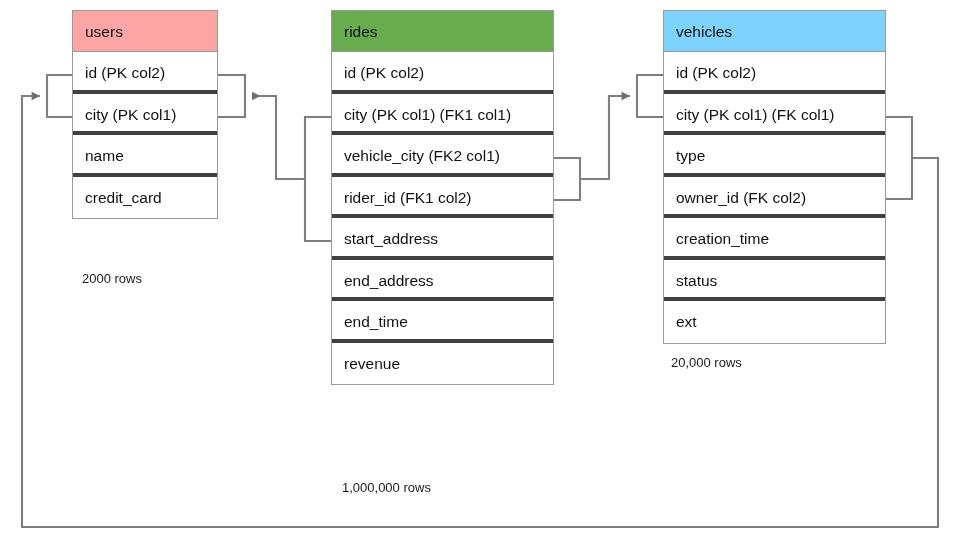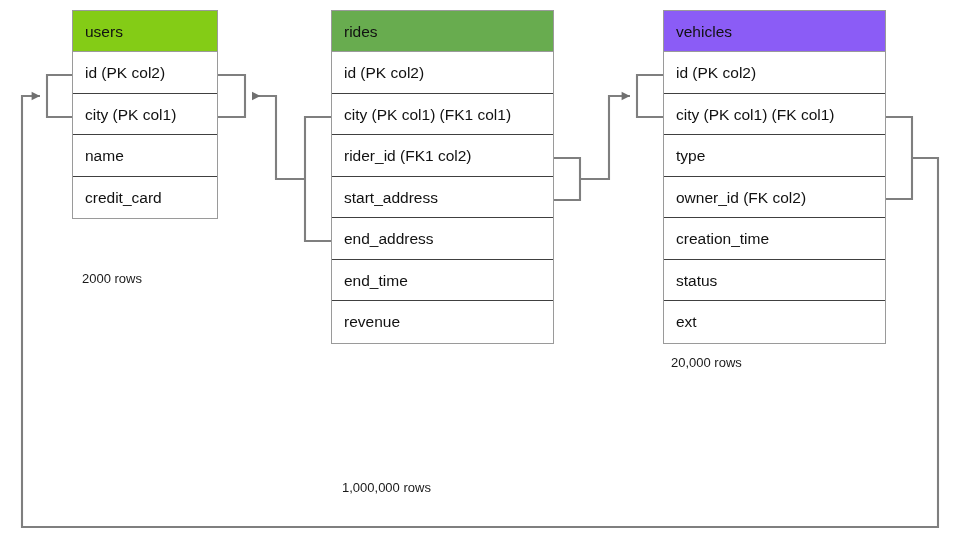--- a/index.html
+++ b/index.html
@@ -46,21 +46,21 @@
     white-space: nowrap;
     overflow: hidden;
   }
   .tbl-row {
     box-sizing: border-box;
     height: 41.5px;
     line-height: 41.5px;
     padding: 0 0 0 12px;
     font-size: 15.5px;
     color: #111111;
-    border-bottom: 1px solid #404040;
+    border-bottom: 4px solid #404040;
     background: #ffffff;
     white-space: nowrap;
     overflow: hidden;
   }
   .tbl-row:last-child {
     border-bottom: none;
   }
   .row-caption {
     position: absolute;
     font-size: 13px;
@@ -112,42 +112,43 @@
 
       <path d="M 305,179 L 276,179 L 276,96 L 252,96" marker-end="url(#arrow-left)"></path>
 
       <path d="M 580,179 L 609,179 L 609,96 L 630,96" marker-end="url(#arrow-right)"></path>
 
       <path d="M 912,158 L 938,158 L 938,527 L 22,527 L 22,96 L 40,96" marker-end="url(#arrow-right)"></path>
     </g>
   </svg>
 
   <div class="table-box" style="left:72px; top:10px; width:146px;">
-    <div class="tbl-header" style="background:#84cc16;">users</div>
+    <div class="tbl-header" style="background:#fca5a5;">users</div>
     <div class="tbl-row">id (PK col2)</div>
     <div class="tbl-row">city (PK col1)</div>
     <div class="tbl-row">name</div>
     <div class="tbl-row">credit_card</div>
   </div>
   <div class="row-caption" style="left:82px; top:271px;">2000 rows</div>
 
   <div class="table-box" style="left:331px; top:10px; width:223px;">
     <div class="tbl-header" style="background:#68ac4f;">rides</div>
     <div class="tbl-row">id (PK col2)</div>
     <div class="tbl-row">city (PK col1) (FK1 col1)</div>
+    <div class="tbl-row">vehicle_city (FK2 col1)</div>
     <div class="tbl-row">rider_id (FK1 col2)</div>
     <div class="tbl-row">start_address</div>
     <div class="tbl-row">end_address</div>
     <div class="tbl-row">end_time</div>
     <div class="tbl-row">revenue</div>
   </div>
   <div class="row-caption" style="left:342px; top:480px;">1,000,000 rows</div>
 
   <div class="table-box" style="left:663px; top:10px; width:223px;">
-    <div class="tbl-header" style="background:#8b5cf6;">vehicles</div>
+    <div class="tbl-header" style="background:#7dd3fc;">vehicles</div>
     <div class="tbl-row">id (PK col2)</div>
     <div class="tbl-row">city (PK col1) (FK col1)</div>
     <div class="tbl-row">type</div>
     <div class="tbl-row">owner_id (FK col2)</div>
     <div class="tbl-row">creation_time</div>
     <div class="tbl-row">status</div>
     <div class="tbl-row">ext</div>
   </div>
   <div class="row-caption" style="left:671px; top:355px;">20,000 rows</div>
 

